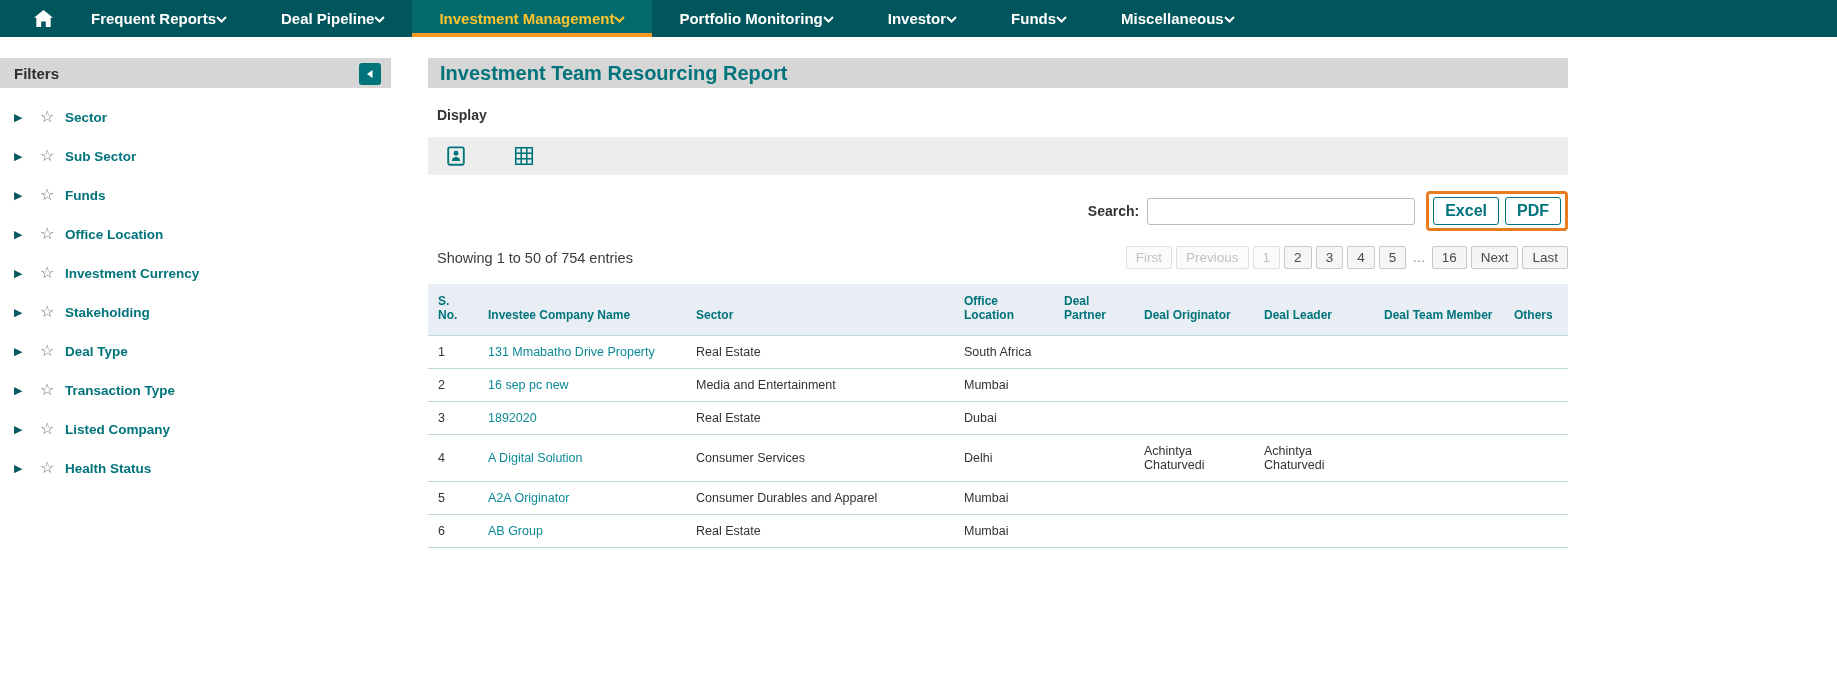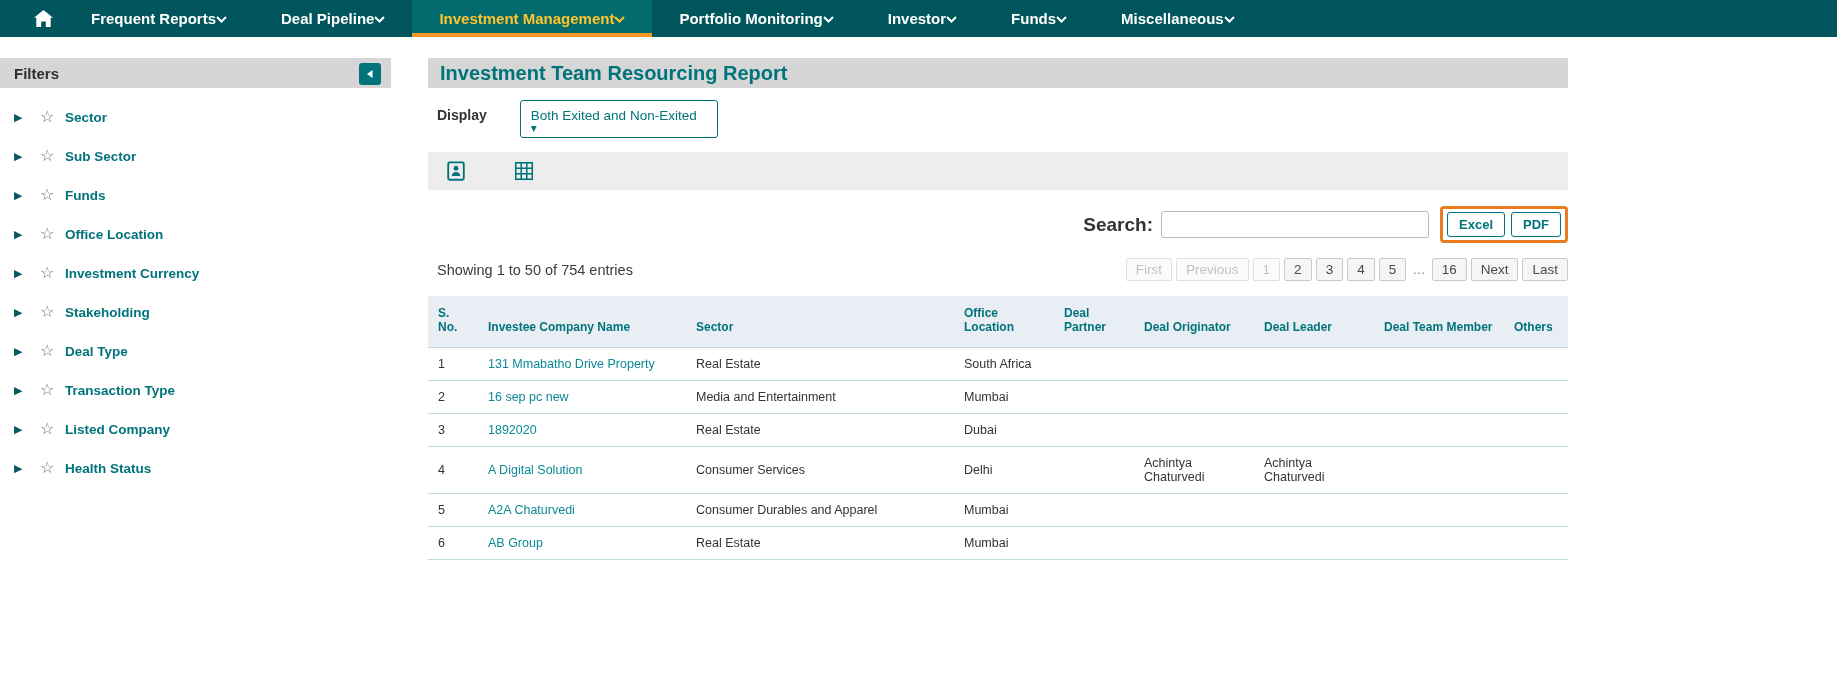--- a/index.html
+++ b/index.html
@@ -80,32 +80,32 @@
   .display-value { display:block; color:#00737b; font-size:13.5px; }
   .caret { display:block; color:#00737b; font-size:12px; line-height:11px; }
 
   .toolbar {
     margin-top:14px; height:38px; background:#ededed;
     display:flex; align-items:center; gap:44px; padding-left:16px;
   }
   .tool-icon { width:24px; height:24px; cursor:pointer; display:flex; align-items:center; justify-content:center; }
 
   .search-row { margin-top:16px; display:flex; align-items:center; justify-content:flex-end; gap:8px; }
-  .search-label { font-weight:700; font-size:19px; color:#333333; }
+  .search-label { font-weight:700; font-size:14px; color:#333333; }
   .search-input {
     width:268px; height:27px; border:1px solid #b9b9b9; border-radius:3px;
     padding:0 8px; font-family:inherit; font-size:13px; color:#333;
   }
   .export-group {
     border:3px solid #e87c1e; border-radius:4px;
     padding:3px 4px; display:flex; gap:6px; margin-left:3px; background:#fff;
   }
   .export-btn {
     background:#ffffff; border:1px solid #00737b; border-radius:3px;
-    color:#00737b; font-weight:700; font-size:13px;
+    color:#00737b; font-weight:700; font-size:16px;
     padding:4px 11px; cursor:pointer; font-family:inherit;
   }
 
   .info-row { margin-top:15px; display:flex; align-items:center; justify-content:space-between; padding-left:9px; }
   .showing-text { font-size:14.5px; color:#3c3c3c; }
   .pagination { display:flex; gap:4px; align-items:center; }
   .page-btn {
     padding:3px 9px; border:1px solid #c9c9c9; border-radius:2px;
     background:#f5f5f5; color:#4a4a4a; font-size:13.5px; cursor:pointer;
     text-align:center;
@@ -261,24 +261,20 @@
   </aside>
 
   <main class="main">
 
     <div class="main-title-bar">
       <h1>Investment Team Resourcing Report</h1>
     </div>
 
     <div class="display-row">
       <span class="display-label">Display</span>
-      <div class="display-dropdown">
-        <span class="display-value">Both Exited and Non-Exited</span>
-        <span class="caret">▾</span>
-      </div>
     </div>
 
     <div class="toolbar">
       <span class="tool-icon">
         <svg width="22" height="22" viewBox="0 0 24 24" fill="none" stroke="#00737b" stroke-width="2">
           <rect x="3.5" y="2.5" width="17" height="19" rx="1.5"></rect>
           <circle cx="12" cy="9" r="2.6" fill="#00737b" stroke="none"></circle>
           <path d="M7.5 17.5c0-2.5 2-4.3 4.5-4.3s4.5 1.8 4.5 4.3z" fill="#00737b" stroke="none"></path>
         </svg>
       </span>
@@ -373,21 +369,21 @@
             <td>Consumer Services</td>
             <td>Delhi</td>
             <td></td>
             <td>Achintya Chaturvedi</td>
             <td>Achintya Chaturvedi</td>
             <td></td>
             <td></td>
           </tr>
           <tr>
             <td>5</td>
-            <td><span class="company-link">A2A Chaturvedi</span></td>
+            <td><span class="company-link">A2A Originator</span></td>
             <td>Consumer Durables and Apparel</td>
             <td>Mumbai</td>
             <td></td>
             <td></td>
             <td></td>
             <td></td>
             <td></td>
           </tr>
           <tr>
             <td>6</td>

